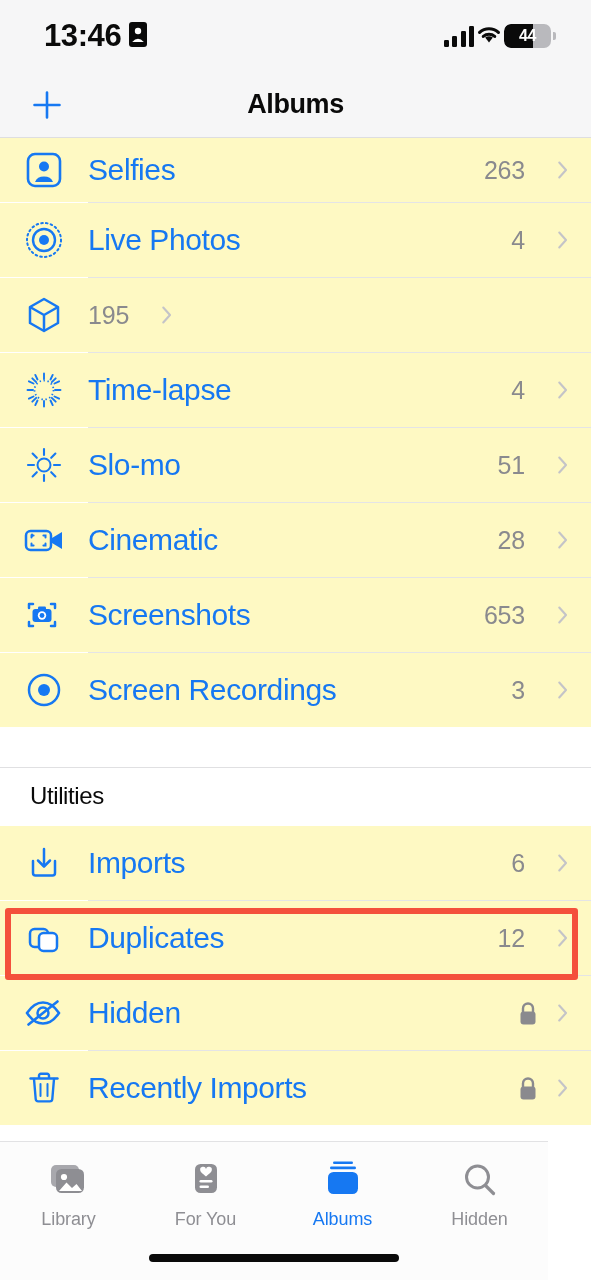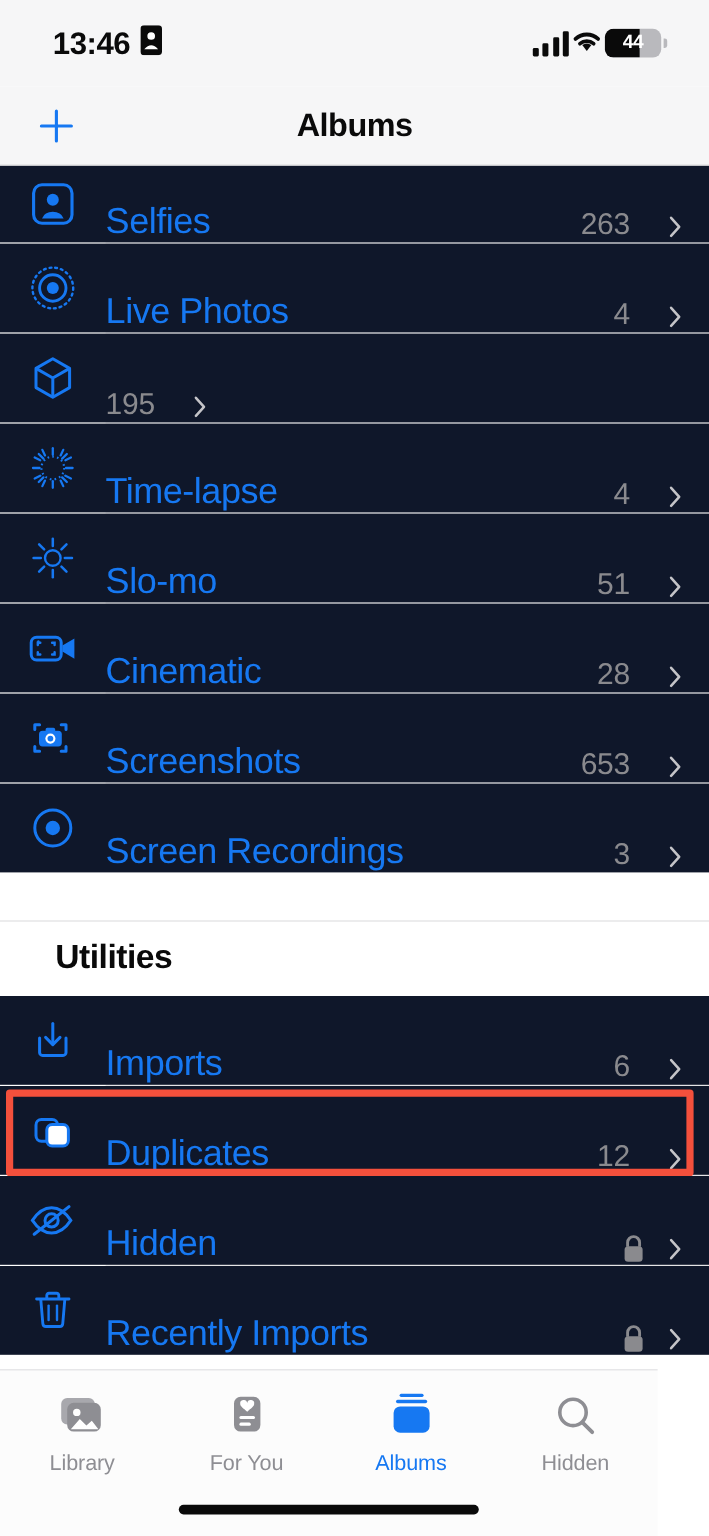--- a/index.html
+++ b/index.html
@@ -13,21 +13,21 @@
   }
 
   
   .statusbar{
     position:absolute; top:0; left:0; width:591px; height:72px;
     background:#F6F6F7;
     display:flex; align-items:center; justify-content:space-between;
     padding:0 40px 0 44px;
   }
   .sb-left{ display:flex; align-items:center; gap:8px; }
-  .sb-time{ font-size:26px; font-weight:700; color:#0A0A0A; letter-spacing:-.4px; }
+  .sb-time{ font-size:31px; font-weight:700; color:#0A0A0A; letter-spacing:-.4px; }
   .sb-right{ display:flex; align-items:center; gap:0; }
 
   .sig{ display:flex; align-items:flex-end; gap:3.5px; height:22px; }
   .sig i{ display:block; width:5px; background:#0A0A0A; border-radius:1.2px; }
   .sig i:nth-child(1){ height:7px; }
   .sig i:nth-child(2){ height:11px; }
   .sig i:nth-child(3){ height:16px; }
   .sig i:nth-child(4){ height:21px; }
 
   .batt{ position:relative; width:47px; height:24px; }
@@ -64,22 +64,22 @@
     width:100%; text-align:center;
     font-size:27px; font-weight:700; color:#0A0A0A; letter-spacing:-.4px;
   }
 
   
   .list{
     position:absolute; top:138px; left:0; width:591px; height:1003px;
     background:#ffffff; overflow:hidden;
   }
   .row{
-    position:relative; height:74px; display:flex; align-items:flex-end;
-    background:#0f172a;
+    position:relative; height:74px; display:flex; align-items:center;
+    background:#fef9c3;
   }
   .row .ic{
     width:88px; min-width:88px; height:74px;
     display:flex; align-items:center; justify-content:center;
   }
   .row .label{
     flex:1; font-size:30px; color:#1678F2; letter-spacing:-.4px;
   }
   .row .count{
     font-size:25px; color:#8A8A8E; letter-spacing:-.2px;
@@ -89,22 +89,22 @@
     width:34px; min-width:34px; display:flex; align-items:center;
     justify-content:flex-start; padding-right:22px;
   }
   .sep{
     height:1px; background:#E4E4E6; margin-left:88px;
   }
   .sep.full{ margin-left:0; background:#E0E0E2; }
   .gap{ height:40px; background:#fff; }
 
   .section-head{
-    padding:14px 30px 16px 46px;
-    font-size:28px; font-weight:700; color:#0A0A0A; letter-spacing:-.4px;
+    padding:14px 30px 16px 30px;
+    font-size:24px; font-weight:400; color:#0A0A0A; letter-spacing:-.4px;
   }
 
   .lock{ margin-right:18px; display:flex; align-items:center; }
 
   
   .highlight{
     position:absolute; left:5px; top:908px; width:573px; height:72px;
     border:6px solid #F4503C; border-radius:3px;
     pointer-events:none; z-index:20;
   }

